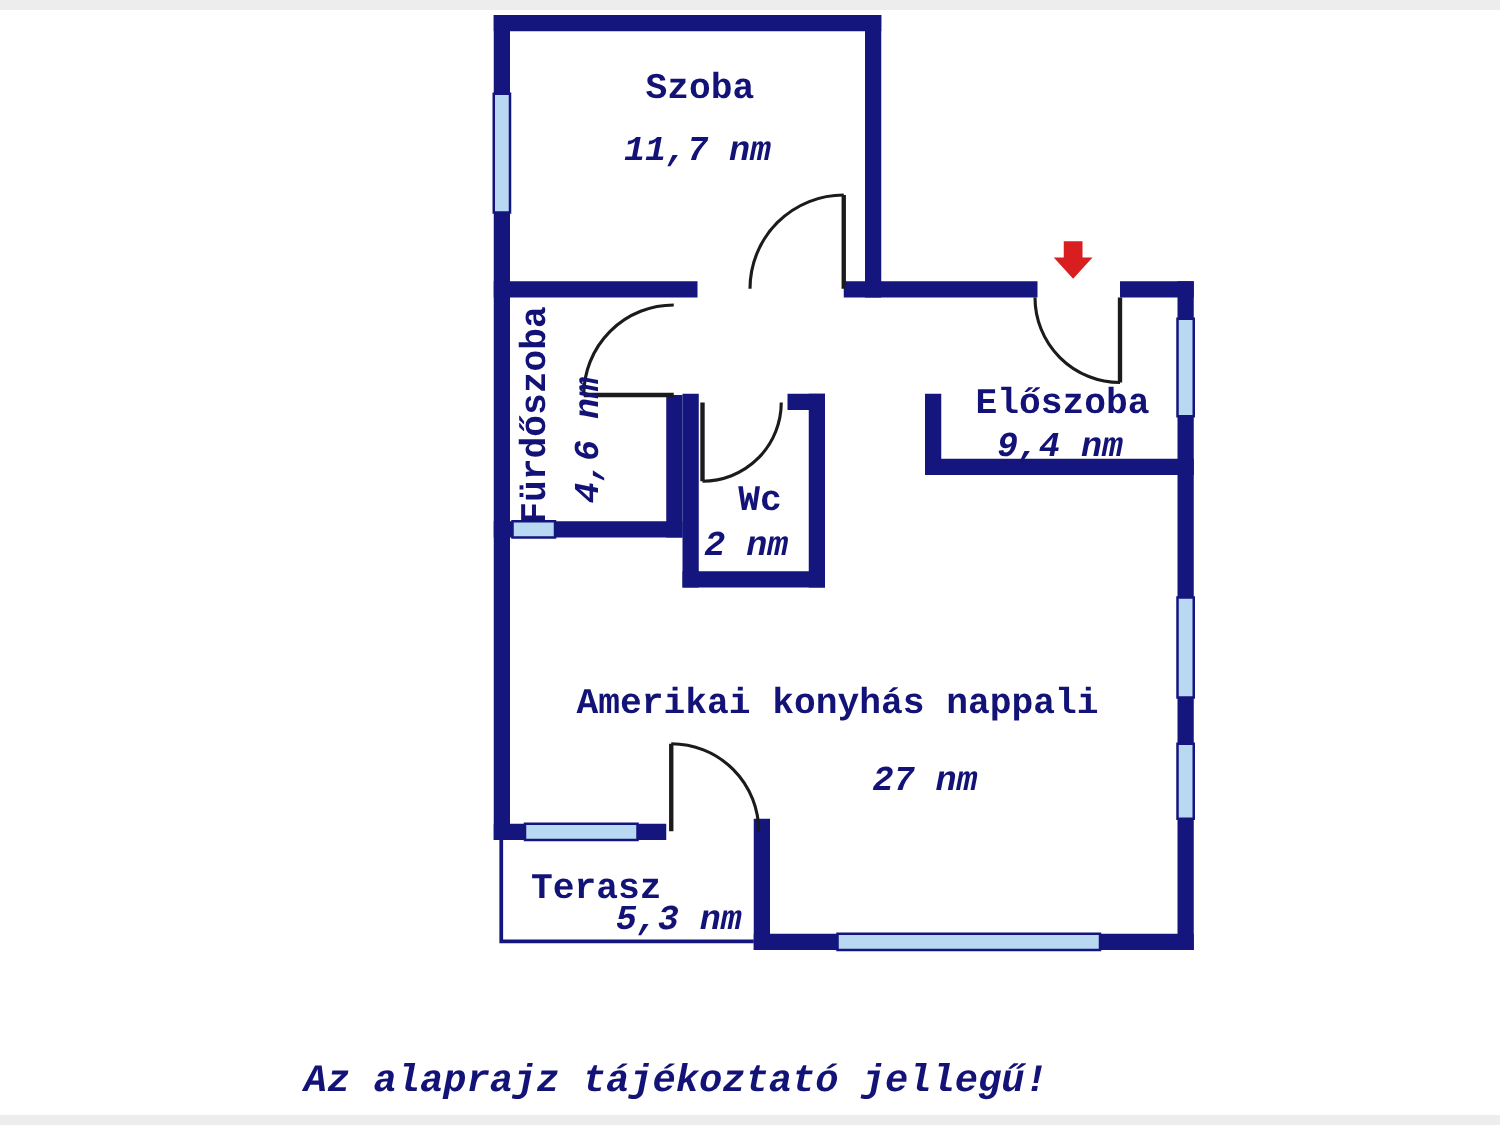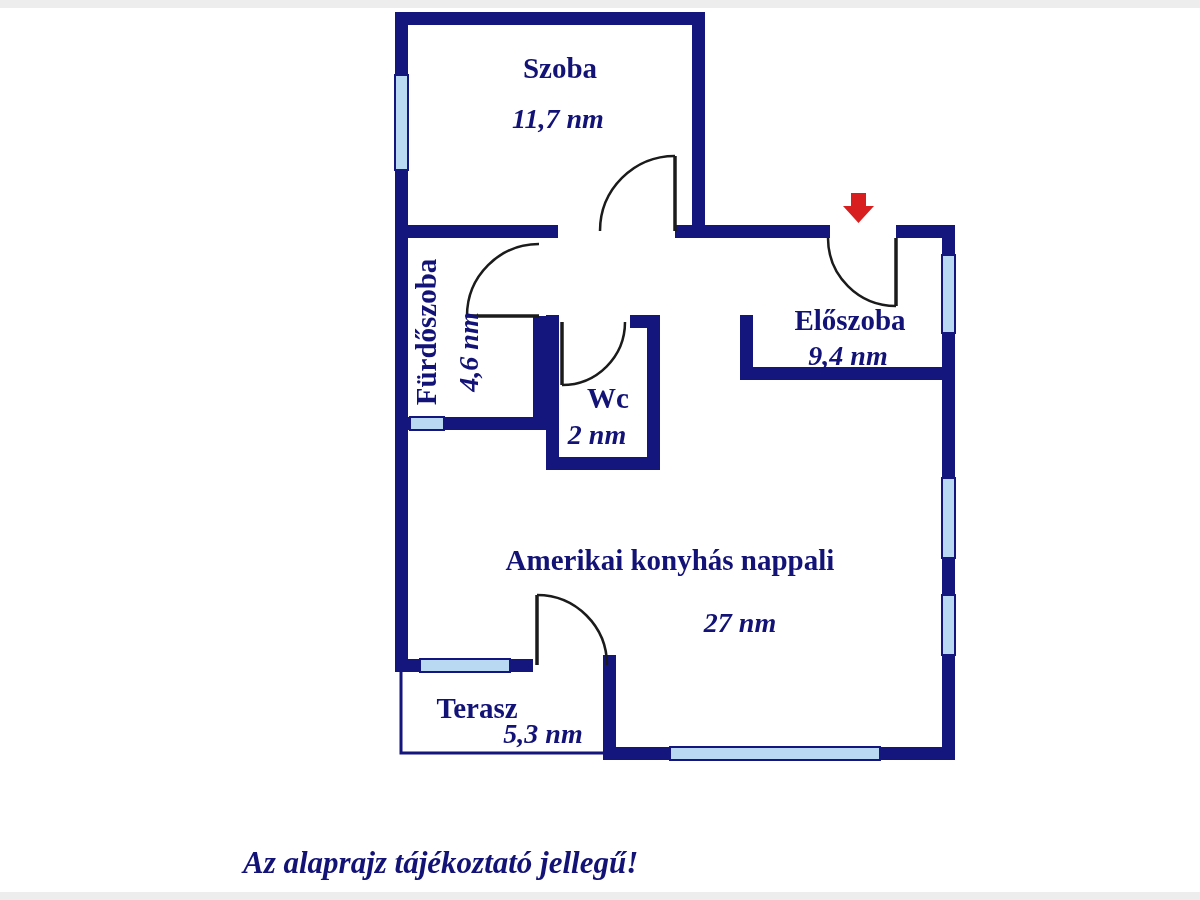--- a/index.html
+++ b/index.html
@@ -1,21 +1,21 @@
 <!DOCTYPE html>
 <html style="--wall: #15157e; --window: #b9d8f1; --text: #121277; --door: #1b1b1b; --arrow: #d81e1e; --background: #ffffff;"><head>
 <meta charset="utf-8">
 <style>
   html,body{margin:0;padding:0;background:#ffffff;}
   .stage{
     position:relative;
     width:1200px;height:900px;
     background:#ffffff;
     overflow:hidden;
-    font-family:Liberation Serif, serif;
+    font-family:Liberation Mono, monospace;
   }
   .band{position:absolute;left:0;width:100%;height:8px;background:#ededed;}
   .band.top{top:0;}
   .band.bottom{bottom:0;}
   svg{position:absolute;top:0;left:0;}
   .wall{fill:var(--wall,#15157e);}
   .win{fill:var(--window,#b9d8f1);stroke:var(--wall,#15157e);stroke-width:2;}
   .thin{stroke:var(--wall,#15157e);stroke-width:3;fill:none;}
   .door-arc{stroke:var(--door,#1b1b1b);stroke-width:2.5;fill:none;}
   .door-leaf{stroke:var(--door,#1b1b1b);stroke-width:3.5;fill:none;}

